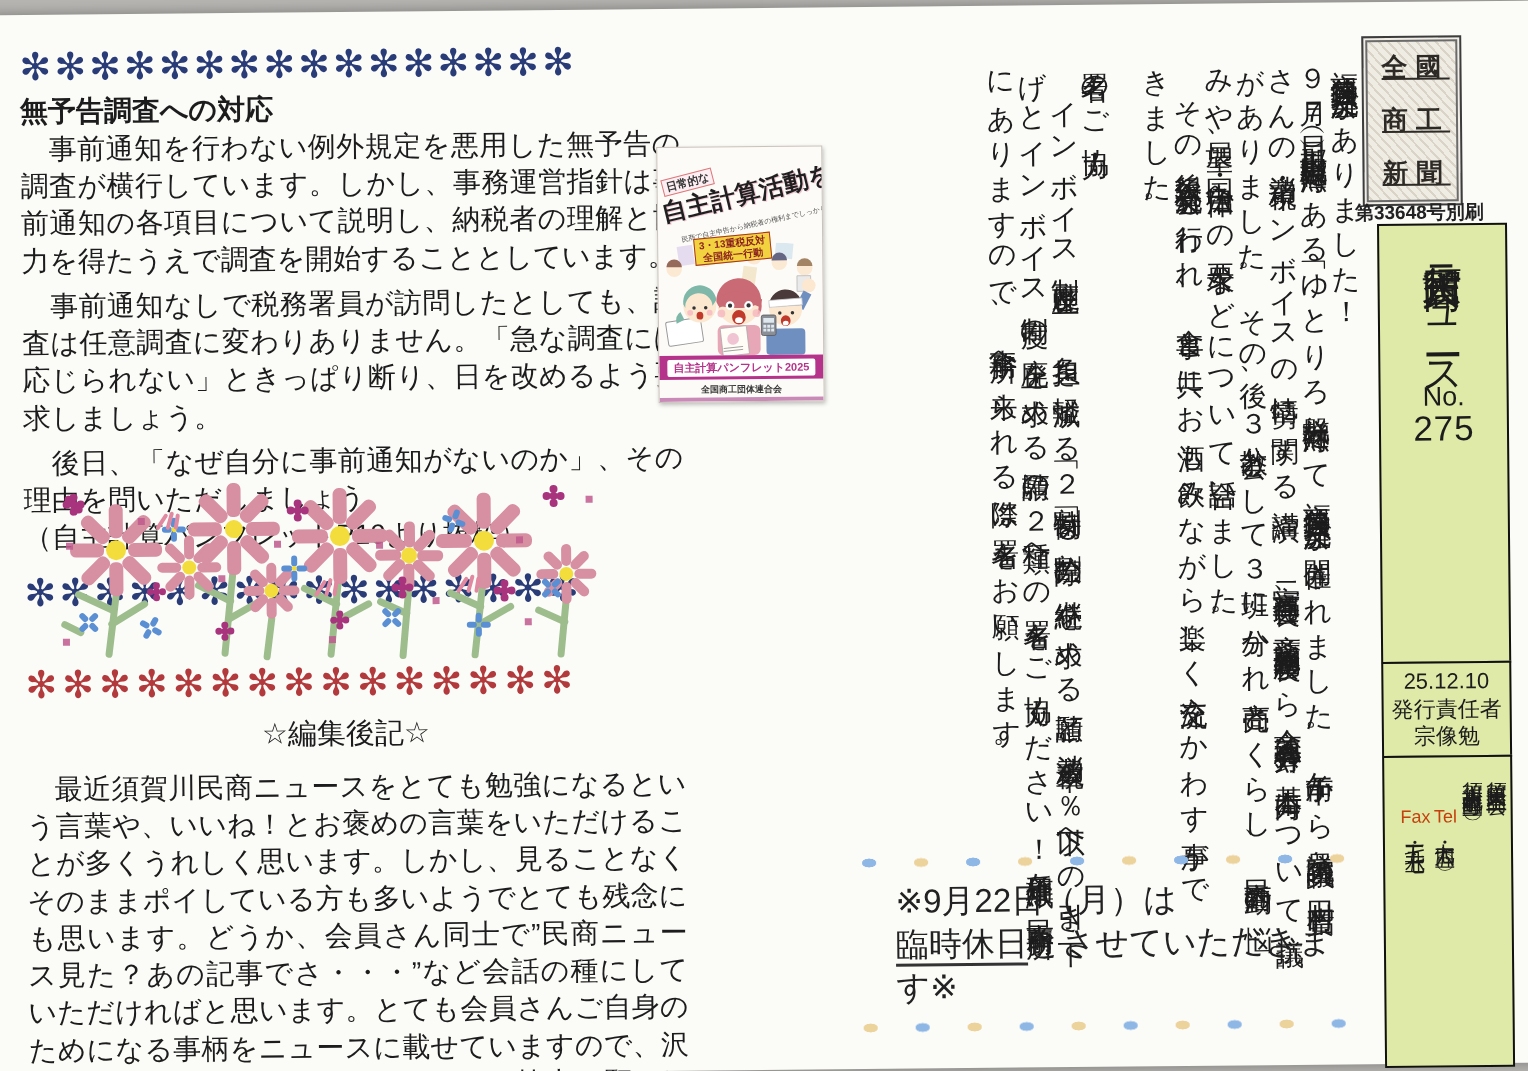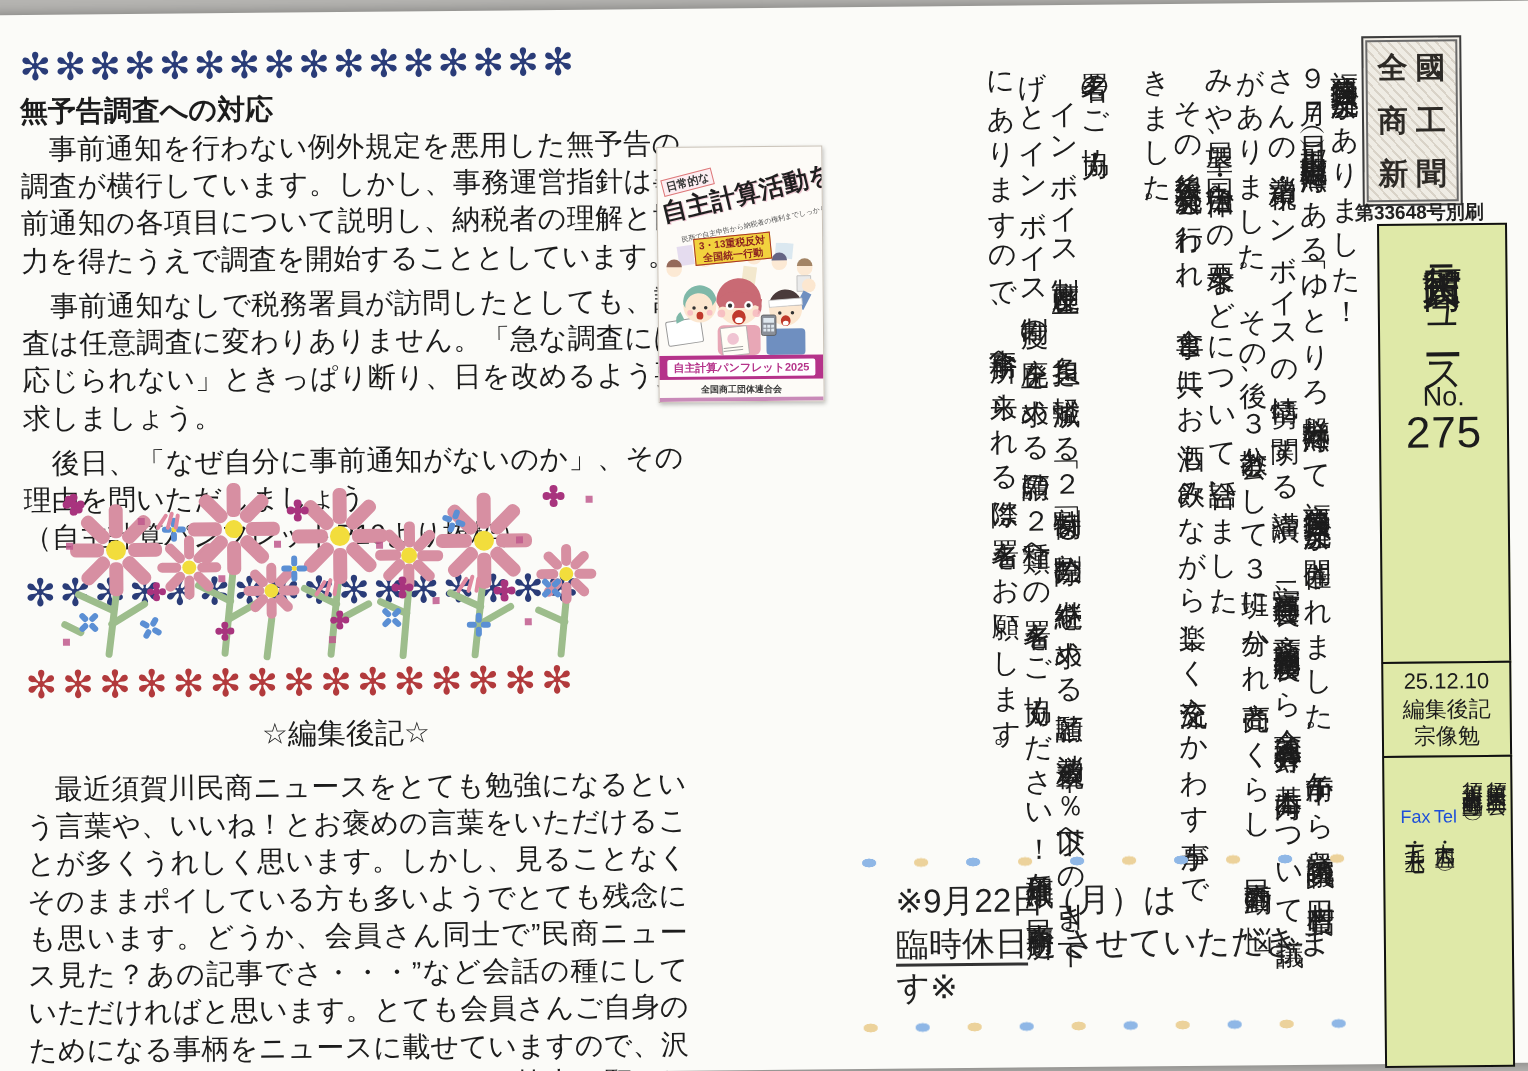--- a/index.html
+++ b/index.html
@@ -101,37 +101,37 @@
   
   .stamp{
     left:1372px;top:34px;width:96px;height:158px;
     border:2px solid #3c3c3c;box-shadow:inset 0 0 0 2px #f1eee7,inset 0 0 0 4px #6b6b6b;
     background:repeating-linear-gradient(48deg,#d9d3c8 0 2px,#efece4 2px 7px);
     display:flex;flex-direction:column;justify-content:space-around;align-items:center;
     padding:4px 0;
   }
   .stamp-row{
     font-family:"Liberation Serif","DejaVu Serif",serif;font-weight:bold;
-    font-size:30px;color:#2d2a26;letter-spacing:8px;line-height:1;text-indent:8px;
+    font-size:26px;color:#2d2a26;letter-spacing:8px;line-height:1;text-indent:8px;text-decoration:underline;
   }
   .issue-note{left:1364px;top:198px;width:150px;font-size:19px;font-weight:bold;color:#222;}
 
   .sidebar{left:1386px;top:222px;width:130px;}
   .sb-box{background:#dfe9a8;border:2px solid #111;box-sizing:border-box;width:130px;}
   .sb-box + .sb-box{margin-top:-2px;}
   .sb-mast{height:440px;display:flex;flex-direction:column;align-items:center;padding-top:10px;}
   .sb-title{writing-mode:vertical-rl;font-size:40px;letter-spacing:1px;line-height:1;}
   .sb-no{font-size:27px;line-height:1;margin-top:2px;}
-  .sb-num{font-size:44px;line-height:1;letter-spacing:1px;}
+  .sb-num{font-size:35px;line-height:1;letter-spacing:1px;}
   .sb-pub{height:96px;text-align:center;font-size:22px;line-height:1.25;padding-top:4px;}
   .sb-contact{height:312px;display:flex;flex-direction:row-reverse;justify-content:flex-start;
     padding:8px 2px 4px 2px;}
   .sb-vcol{writing-mode:vertical-rl;font-size:21px;letter-spacing:2px;line-height:1.15;}
   .sb-numcol{display:flex;flex-direction:column;align-items:center;margin-top:42px;width:30px;}
-  .sb-numcol .lbl{font-size:18px;color:#1d4ed8;line-height:1;}
+  .sb-numcol .lbl{font-size:18px;color:#c2410c;line-height:1;}
   .sb-numcol .num{writing-mode:vertical-rl;font-size:20px;letter-spacing:2px;margin-top:2px;}
 </style>
 </head>
 <body>
 
 <div class="paper">
 
   <div class="abs leftcol">
     <span class="stars navy">✻✻✻✻✻✻✻✻✻✻✻✻✻✻✻✻</span>
     <h2 class="h-title">無予告調査への対応</h2>
@@ -539,21 +539,21 @@
   <div class="abs issue-note">第33648号別刷</div>
 
   <div class="abs sidebar">
     <div class="sb-box sb-mast">
       <div class="sb-title">須賀川民商ニュース</div>
       <div class="sb-no">No.</div>
       <div class="sb-num">275</div>
     </div>
     <div class="sb-box sb-pub">
       <div>25.12.10</div>
-      <div>編集後記</div>
+      <div>発行責任者</div>
       <div>宗像勉</div>
     </div>
     <div class="sb-box sb-contact">
       <div class="sb-vcol">須賀川民主商工会</div>
       <div class="sb-vcol">須賀川市北山寺町三三〇</div>
       <div class="sb-numcol">
         <span class="lbl">Tel</span>
         <span class="num">七六・四五〇一</span>
       </div>
       <div class="sb-numcol">

